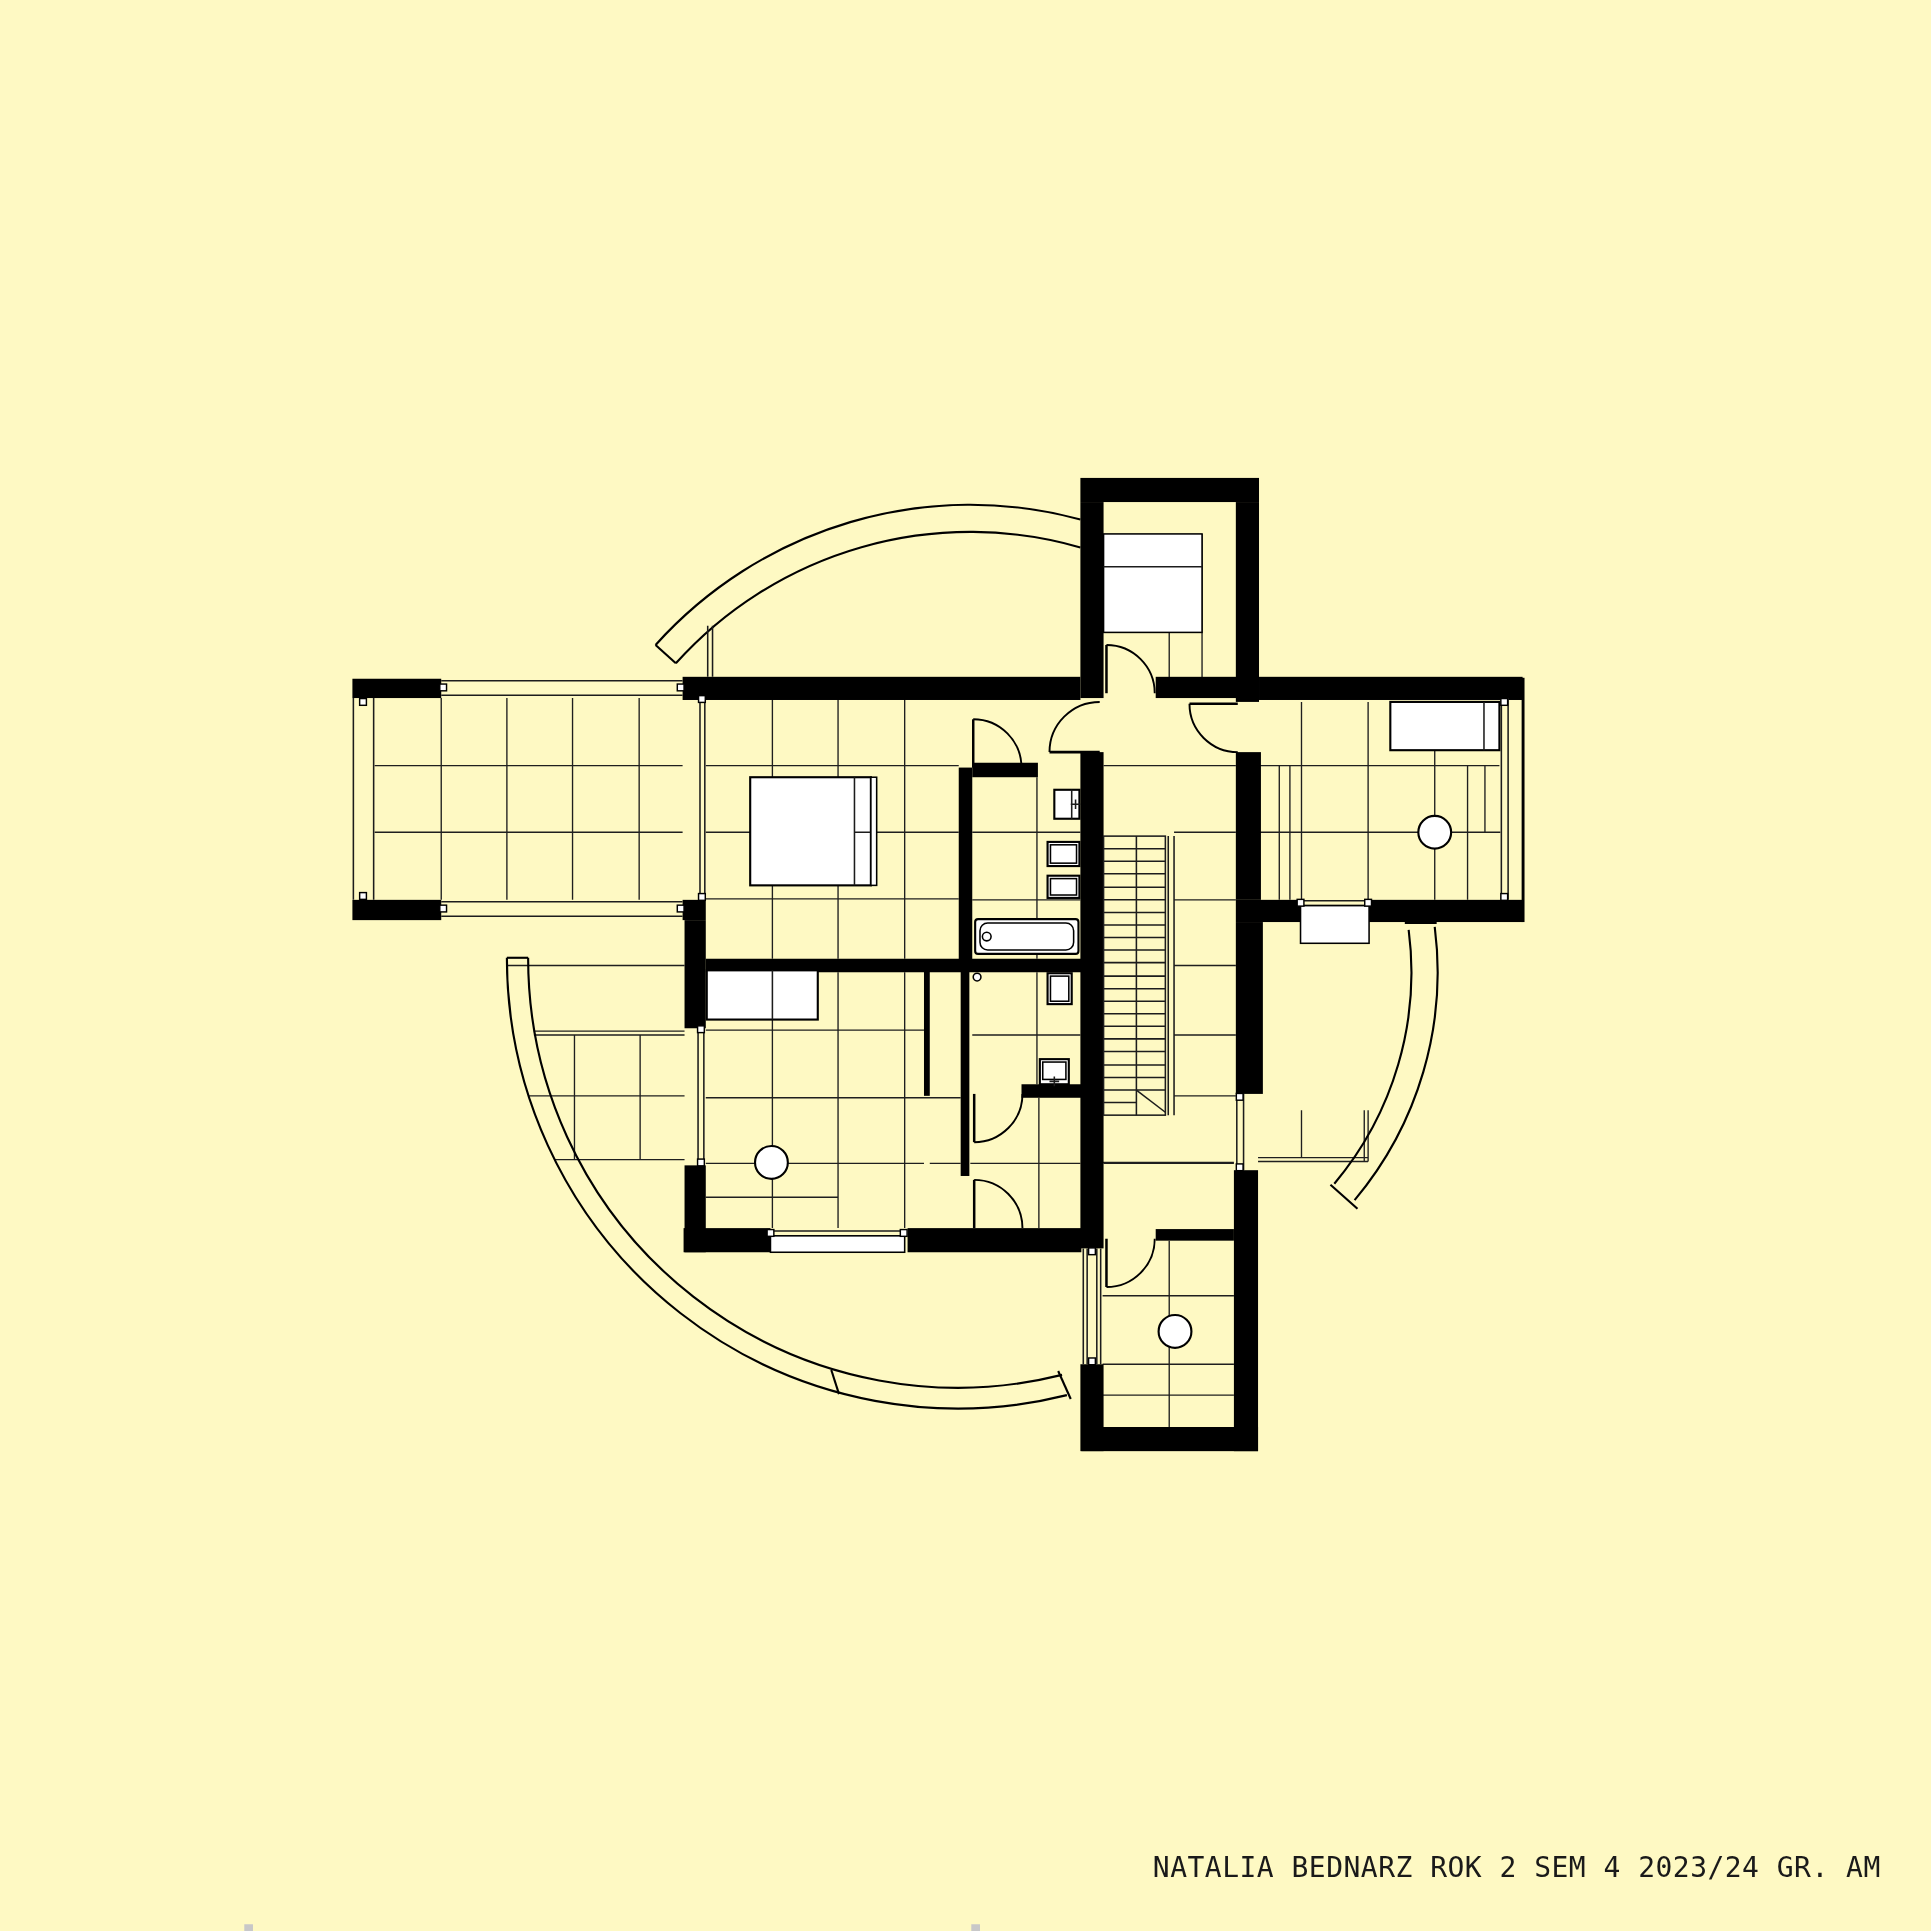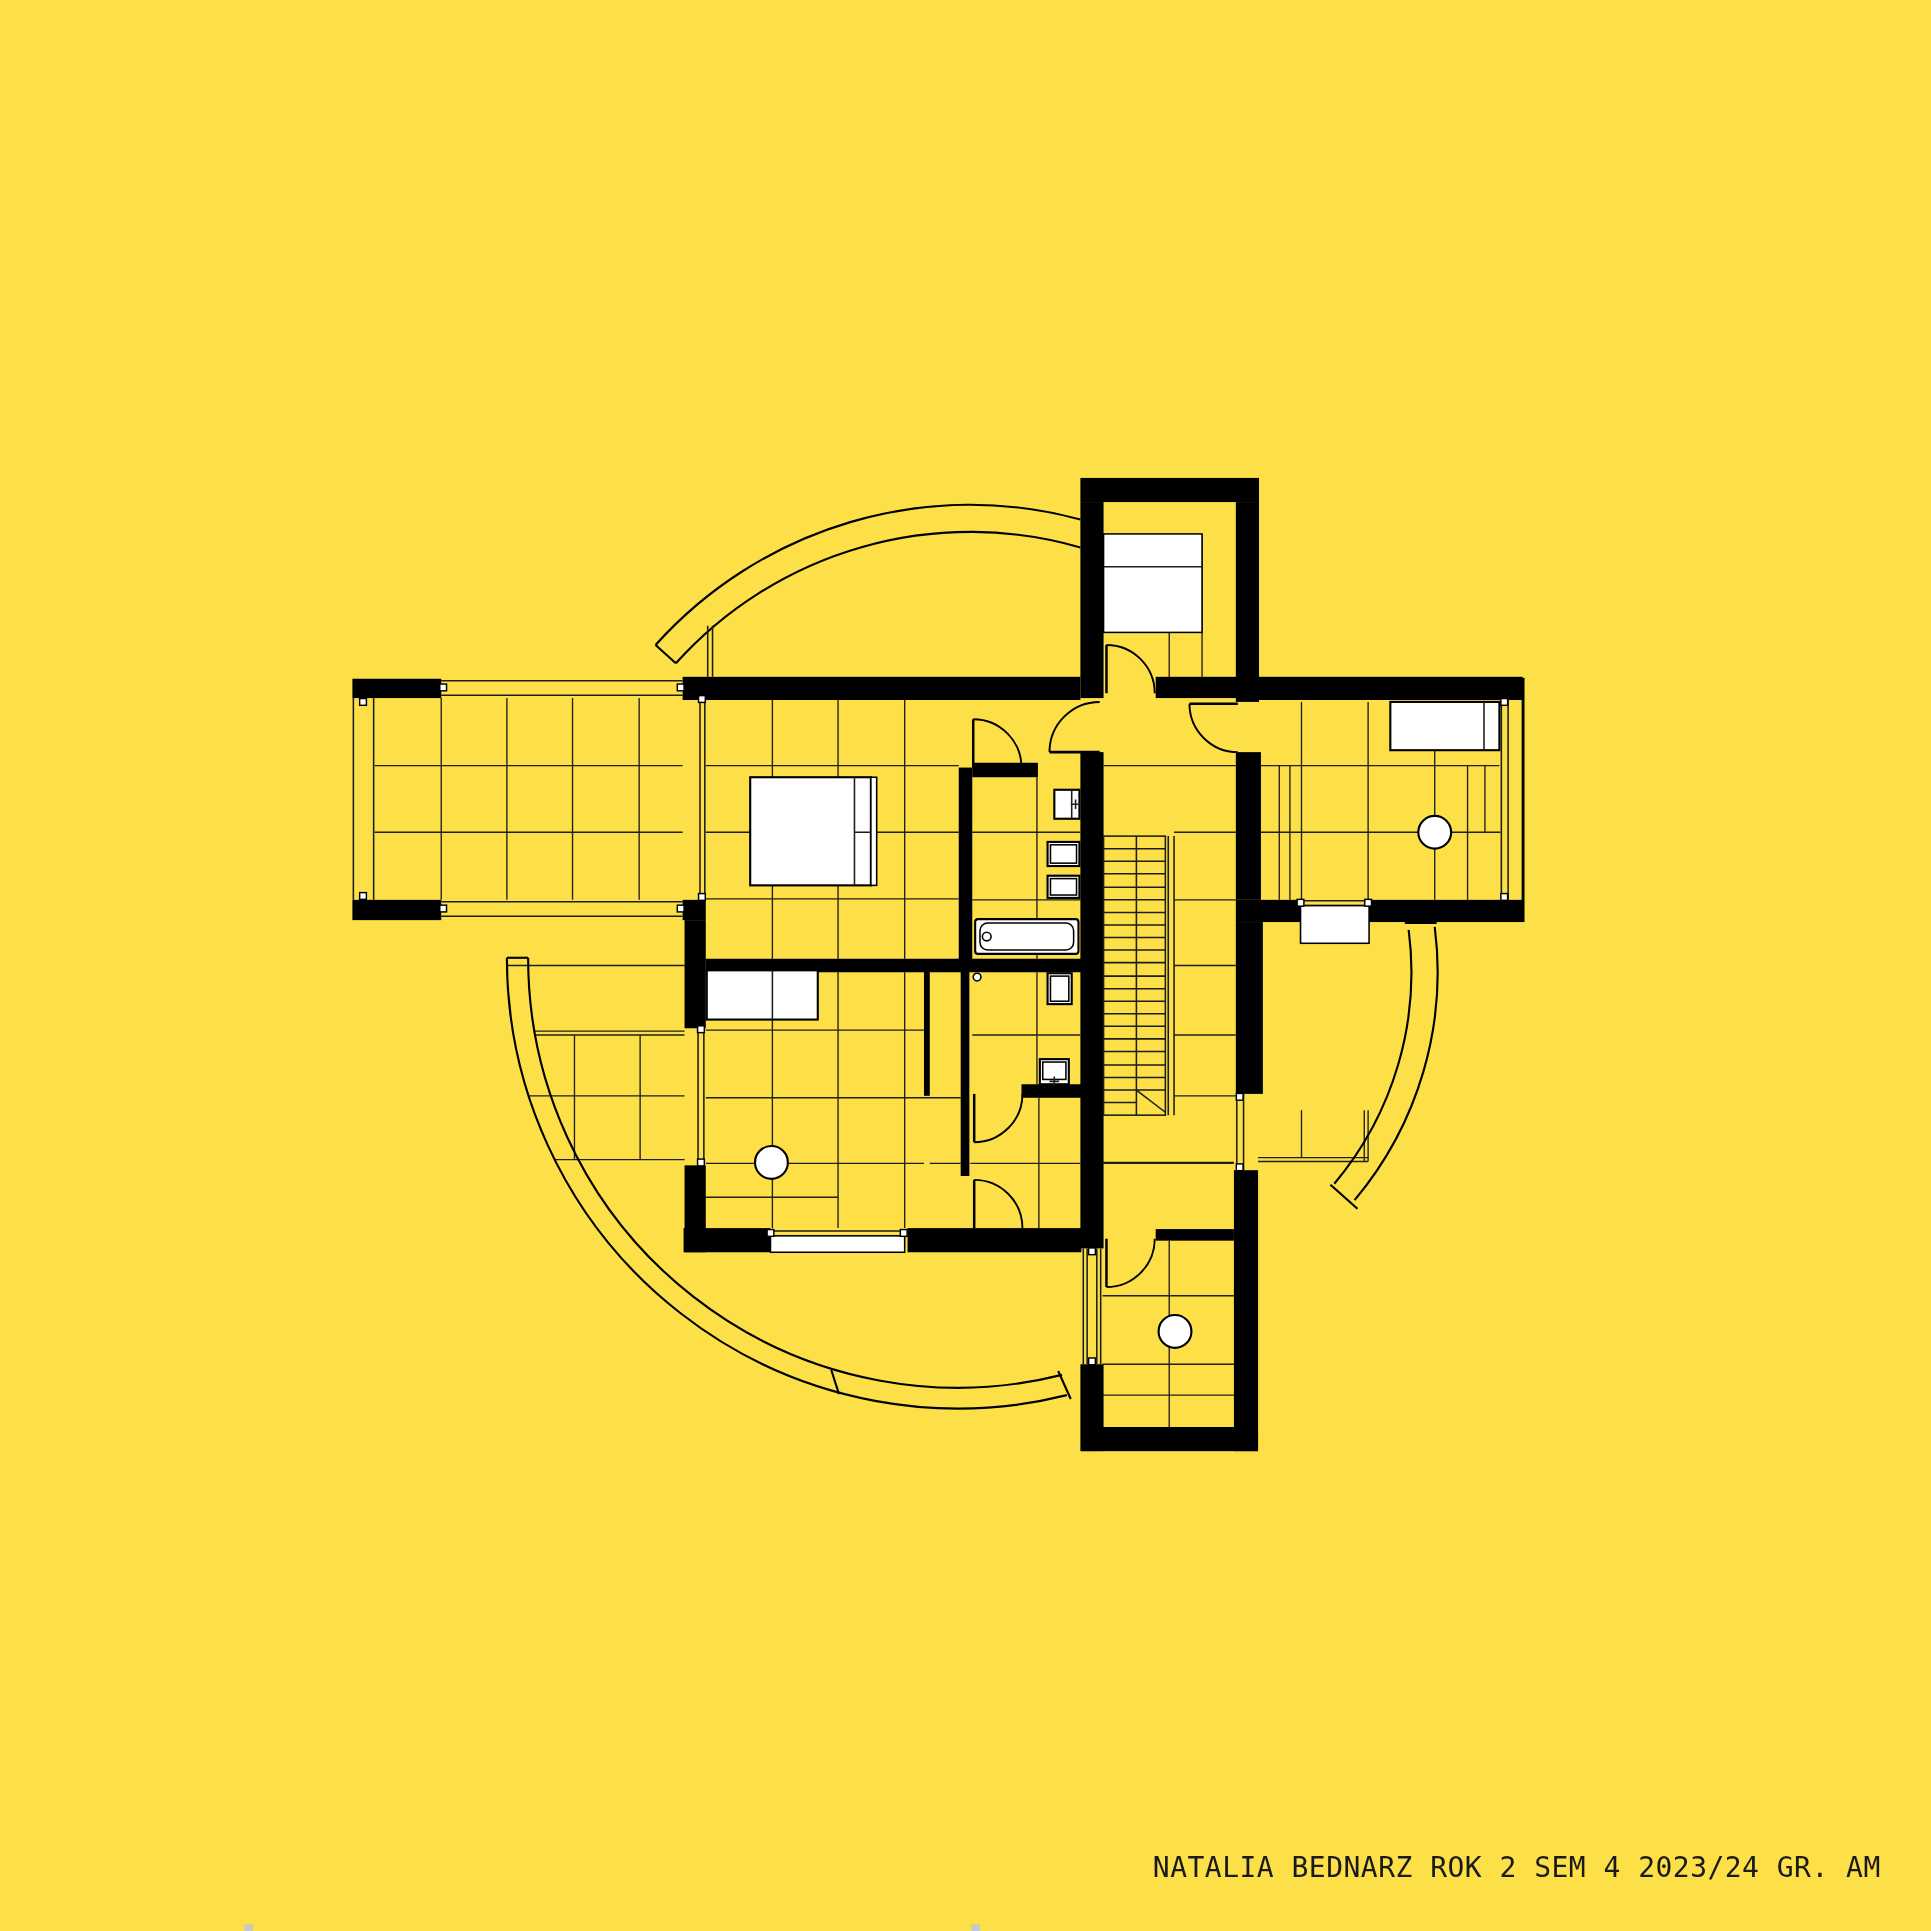--- a/index.html
+++ b/index.html
@@ -1,16 +1,16 @@
 <!DOCTYPE html>
 <html><head>
 <meta charset="utf-8">
 <style>
   html,body{margin:0;padding:0;background:#fff;}
-  .page{position:relative;width:1931px;height:1931px;background:#fde047;overflow:hidden;
+  .page{position:relative;width:1931px;height:1931px;background:#fef9c3;overflow:hidden;
         font-family:"DejaVu Sans Mono", monospace;}
   svg{position:absolute;left:0;top:0;}
   .wall{fill:#000;stroke:none;}
   .thin{fill:none;stroke:#1c1c1c;stroke-width:1.6;}
   .tile{fill:none;stroke:#1f1f1f;stroke-width:1.4;}
   .fix{fill:#fff;stroke:#000;stroke-width:2.2;}
   .fixthin{fill:#fff;stroke:#000;stroke-width:1.6;}
   .door{fill:none;stroke:#000;stroke-width:2;}
   .leaf{fill:none;stroke:#000;stroke-width:2.6;}
   .mark{fill:#fff;stroke:#000;stroke-width:1.5;}

